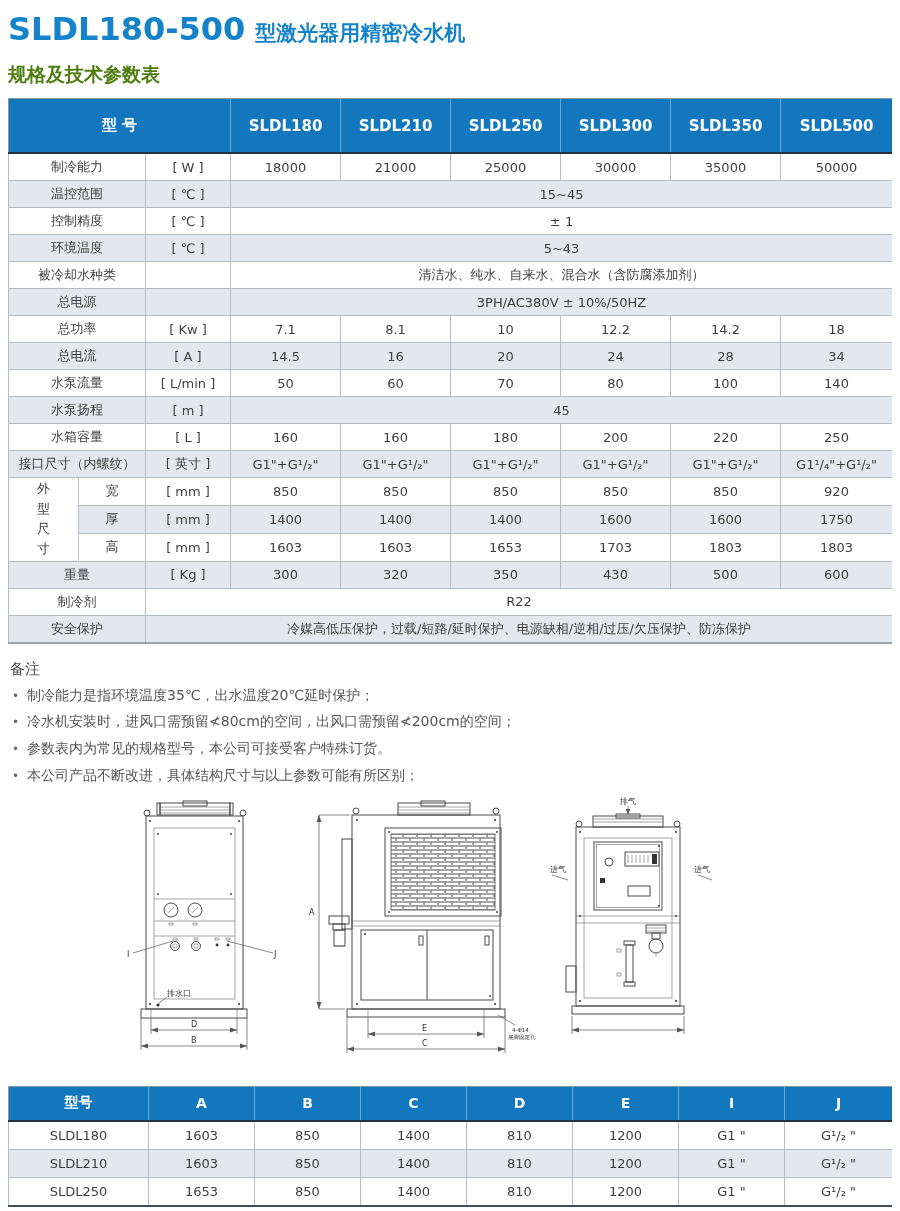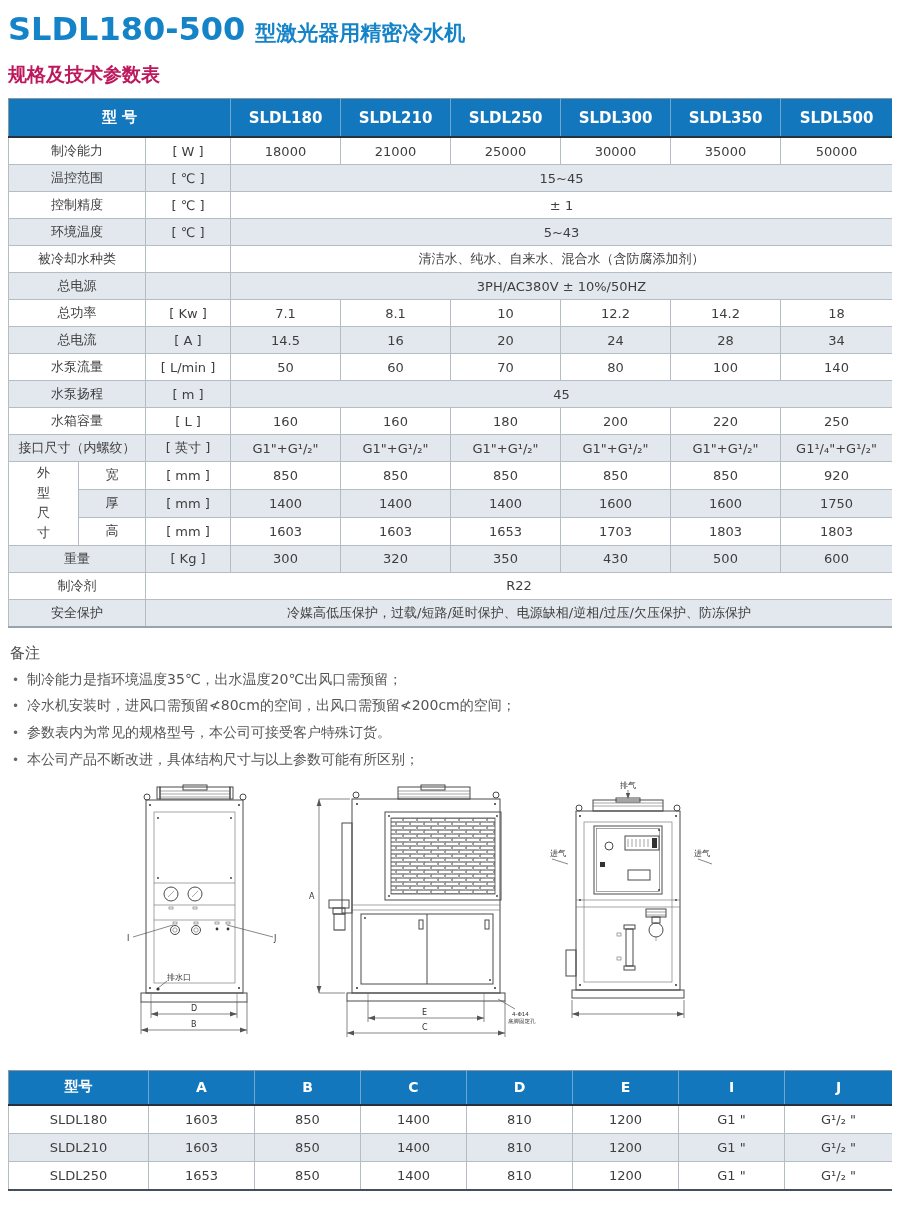--- a/index.html
+++ b/index.html
@@ -2,26 +2,26 @@
 <html><head>
 <meta charset="utf-8">
 <style>
   html,body{margin:0;padding:0;background:#fff;}
   .page{position:relative;width:892px;height:1211px;background:#fff;overflow:hidden;
         font-family:"DejaVu Sans","Liberation Sans",sans-serif;color:#3e3e3e;}
   
   .titlebar{padding:10px 0 0 8px;display:flex;align-items:baseline;}
   .title-model{font-size:32px;font-weight:bold;color:#1583c7;letter-spacing:0px;}
   .title-suffix{font-size:21px;font-weight:600;color:#1583c7;margin-left:10px;text-align:right;}
-  .sec{color:#be185d;font-size:19px;font-weight:600;margin:14px 0 0 8px;}
+  .sec{color:#4d7c0f;font-size:19px;font-weight:600;margin:14px 0 0 8px;}
   
   table{border-collapse:collapse;table-layout:fixed;}
   .spec{width:884px;margin:10px 8px 0 8px;border:1px solid #8d979e;border-bottom:2px solid #9aa3aa;}
   .spec th{background:#1377bd;color:#fff;font-size:15px;font-weight:bold;height:37px;
-           border-right:1px solid #6ea7cf;border-bottom:2px solid #27313d;padding:0 2px;}
+           border-right:1px solid #6ea7cf;border-bottom:2px solid #27313d;padding:8px 2px;}
   .spec th:last-child{border-right:1px solid #1377bd;}
   .spec td{height:24px;font-size:13px;text-align:center;vertical-align:middle;
            border:1px solid #b5bdc4;padding:1px 3px;color:#3e3e3e;background:#fff;}
   .spec tbody tr:nth-child(even) td{background:#e2e8ee;}
   .spec td.glab{background:#fff;}
   .vtext{display:block;width:15px;margin:0 auto;word-break:break-all;line-height:1.55;text-align:center;}
   
   .notes{margin:16px 0 0 10px;}
   .notes-title{font-size:15px;color:#4a4a4a;margin-bottom:8px;}
   .note-item{font-size:14px;color:#555;margin:0 0 10px 2px;line-height:1.2;}
@@ -218,21 +218,21 @@
       </tr>
       <tr>
         <td colspan="2">安全保护</td>
         <td colspan="7">冷媒高低压保护，过载/短路/延时保护、电源缺相/逆相/过压/欠压保护、防冻保护</td>
       </tr>
     </tbody>
   </table>
 
   <div class="notes">
     <div class="notes-title">备注</div>
-    <div class="note-item">制冷能力是指环境温度35℃，出水温度20℃出风口需预留；</div>
+    <div class="note-item">制冷能力是指环境温度35℃，出水温度20℃延时保护；</div>
     <div class="note-item">冷水机安装时，进风口需预留≮80cm的空间，出风口需预留≮200cm的空间；</div>
     <div class="note-item">参数表内为常见的规格型号，本公司可接受客户特殊订货。</div>
     <div class="note-item">本公司产品不断改进，具体结构尺寸与以上参数可能有所区别；</div>
   </div>
 
 
   <div class="drawings">
 
     <svg style="left:123px" width="162" height="272" viewBox="0 0 162 272">
       <g>

